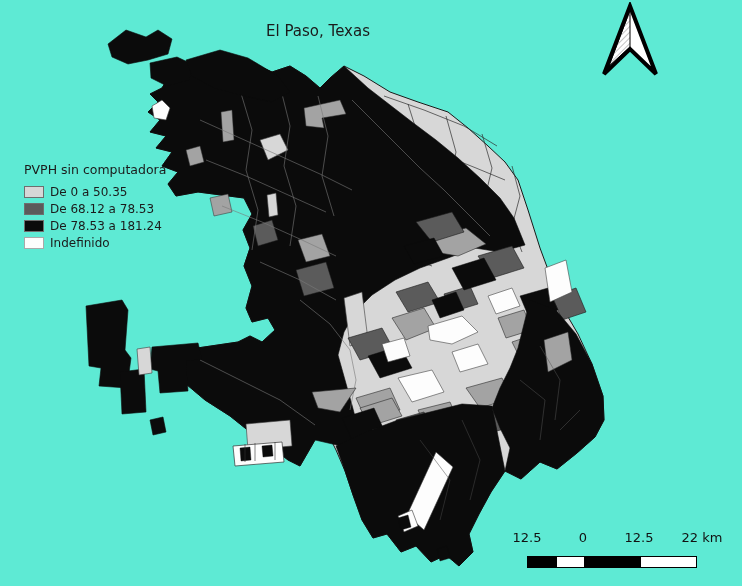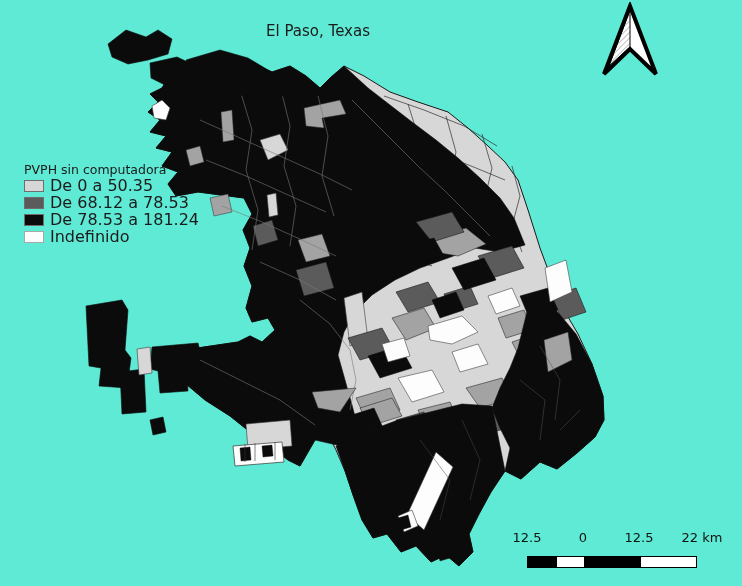--- a/index.html
+++ b/index.html
@@ -4,25 +4,25 @@
 <style>
   html,body{margin:0;padding:0;background:#ffffff;}
   body{width:742px;height:586px;overflow:hidden;font-family:"DejaVu Sans",sans-serif;}
   .figure{position:relative;width:742px;height:586px;background:#5eead4;}
   .map-title{position:absolute;left:318px;top:22px;transform:translateX(-50%);
     font-size:15px;color:#1b1b1b;white-space:nowrap;}
   svg.city-map{position:absolute;left:0;top:0;width:742px;height:586px;}
   .north-arrow{position:absolute;left:597px;top:2px;width:66px;height:80px;}
   
   .legend{position:absolute;left:24px;top:162px;width:170px;}
-  .legend-title{font-size:12.5px;color:#1b1b1b;}
+  .legend-title{font-size:12.5px;color:#1b1b1b;margin-bottom:6px;}
   .legend-row{display:flex;align-items:center;height:17px;}
   .legend-swatch{width:20px;height:12px;border:1px solid #6e6e6e;box-sizing:border-box;
     margin-right:6px;flex:0 0 auto;}
-  .legend-label{font-size:16px;color:#1b1b1b;white-space:nowrap;}
+  .legend-label{font-size:12px;color:#1b1b1b;white-space:nowrap;}
   
   .scale-bar{position:absolute;left:505px;top:528px;width:230px;height:44px;text-decoration:underline;}
   .scale-label{position:absolute;top:2px;transform:translateX(-50%);font-size:13px;color:#111;white-space:nowrap;}
   .scale-segments{position:absolute;left:22px;top:28px;height:10px;display:flex;
     border:1px solid #000;box-sizing:content-box;}
   .scale-seg{height:10px;box-sizing:border-box;}
   .scale-seg + .scale-seg{border-left:1px solid #000;}
 </style>
 </head>
 <body>

